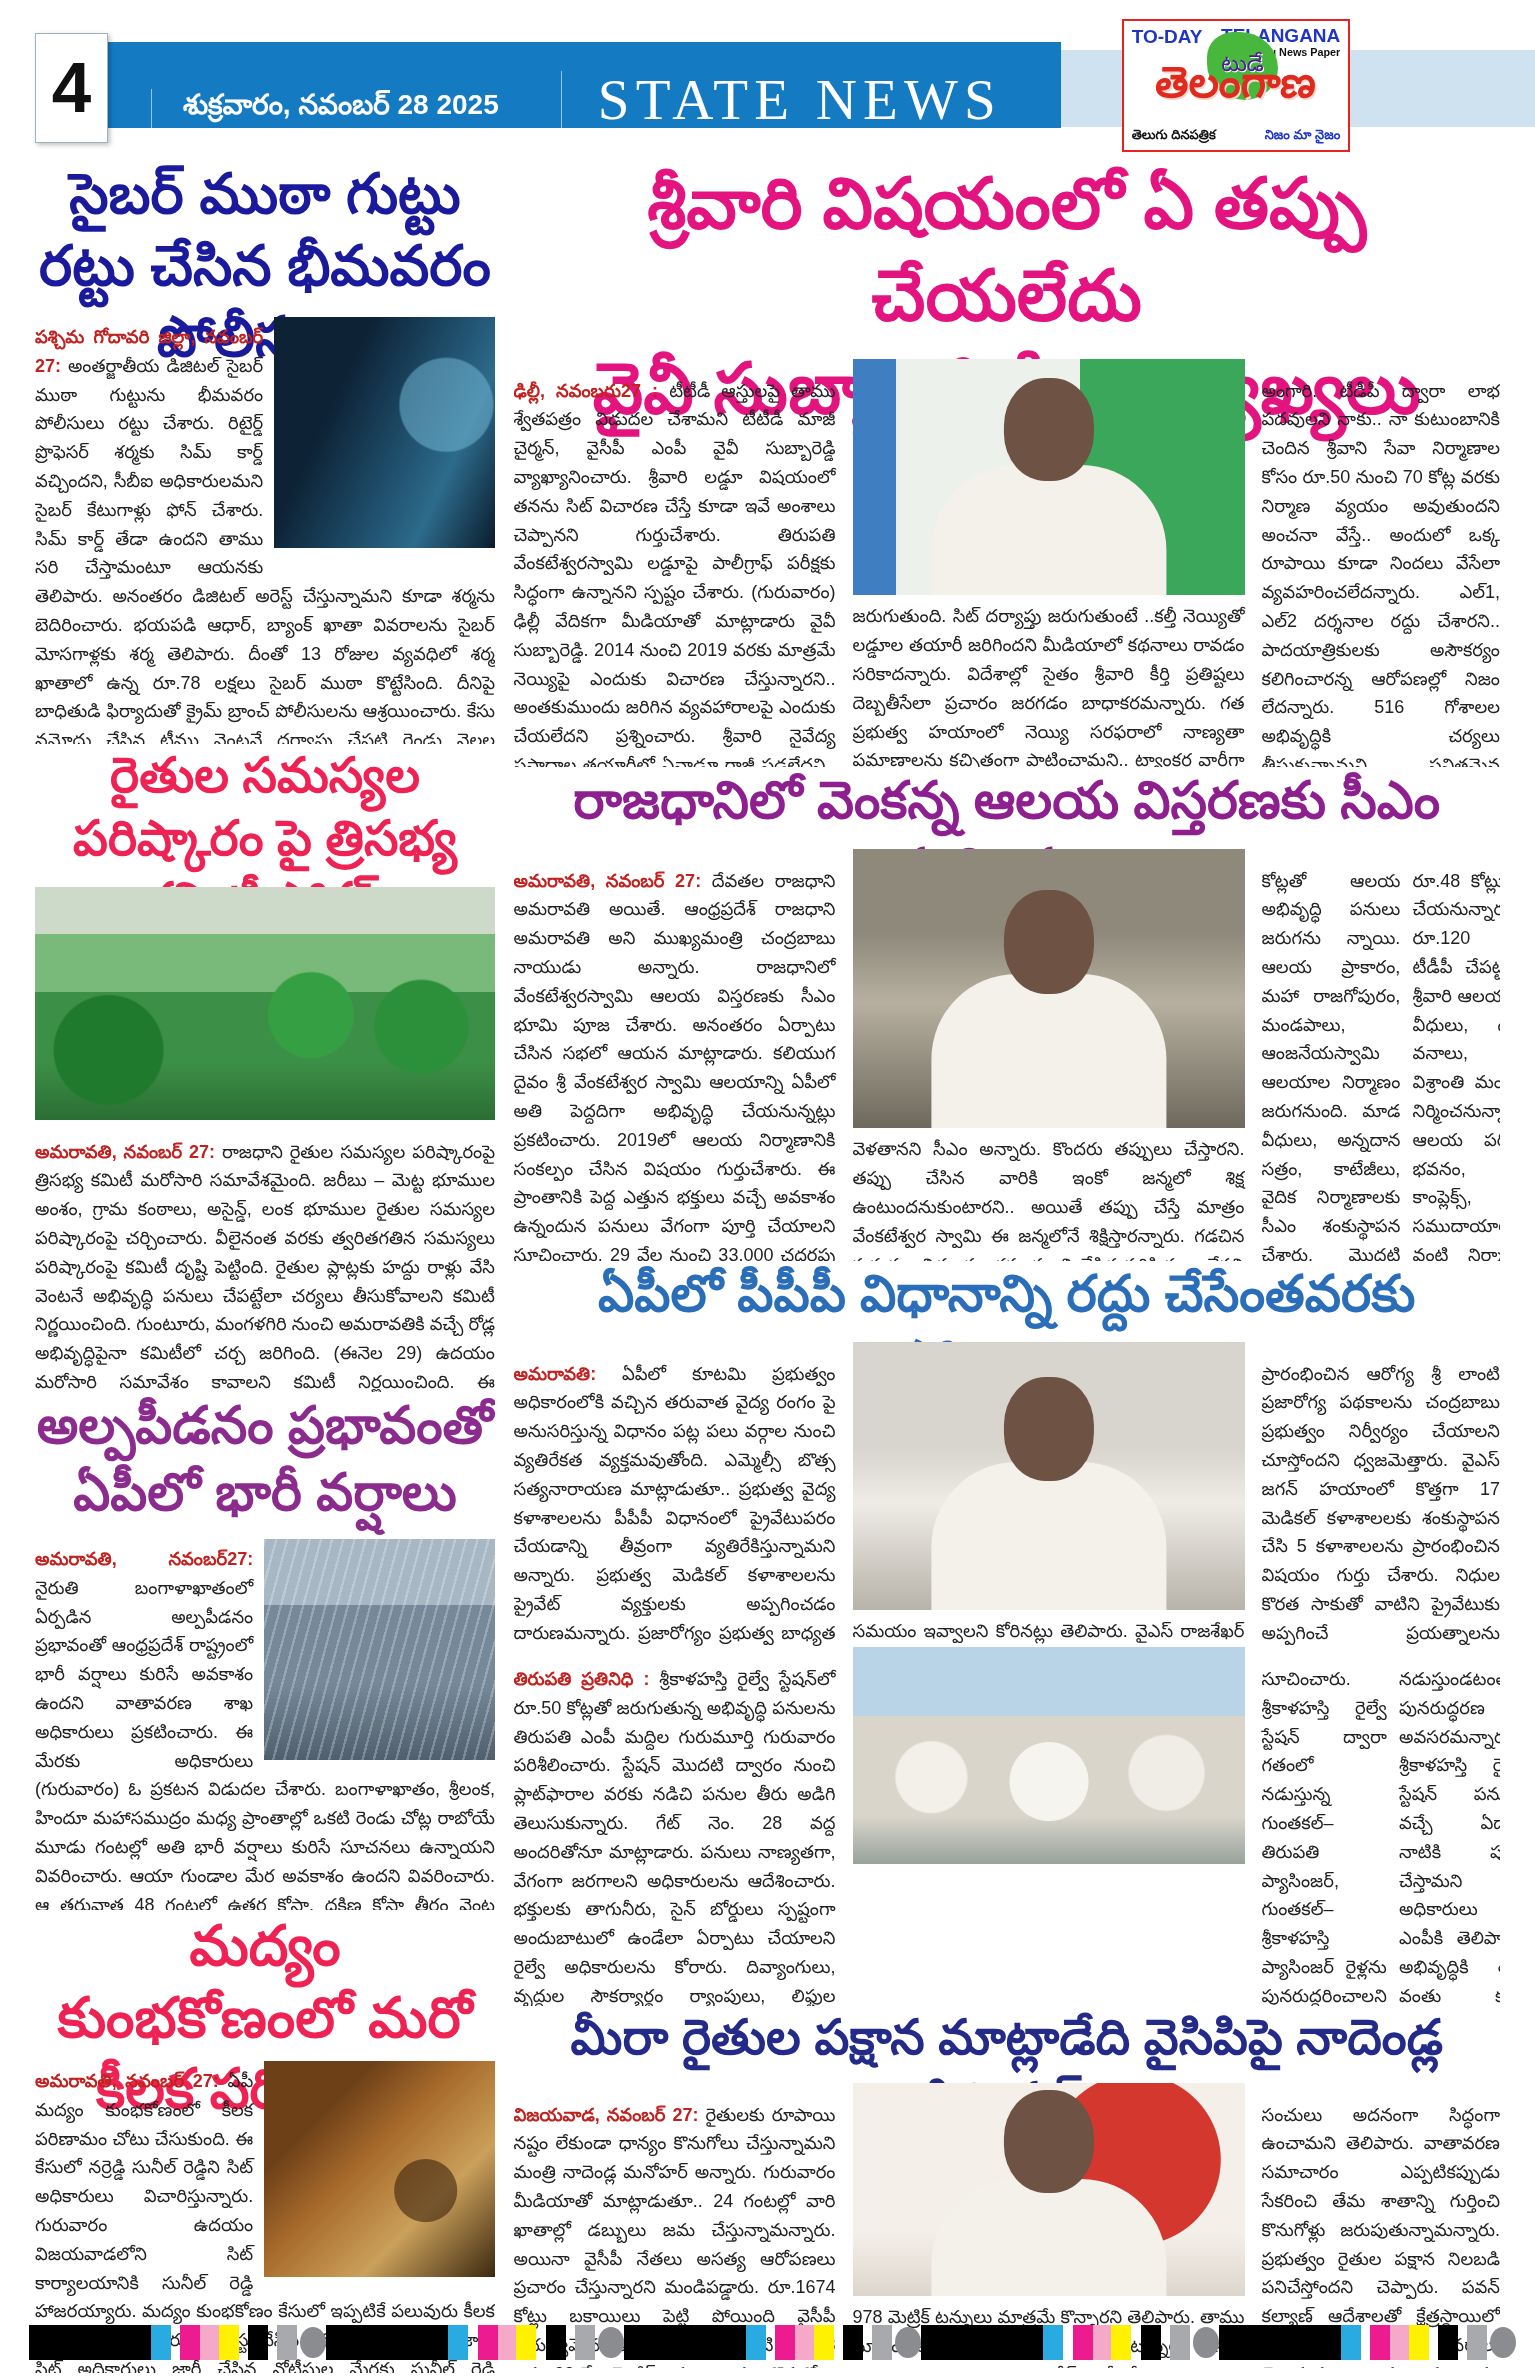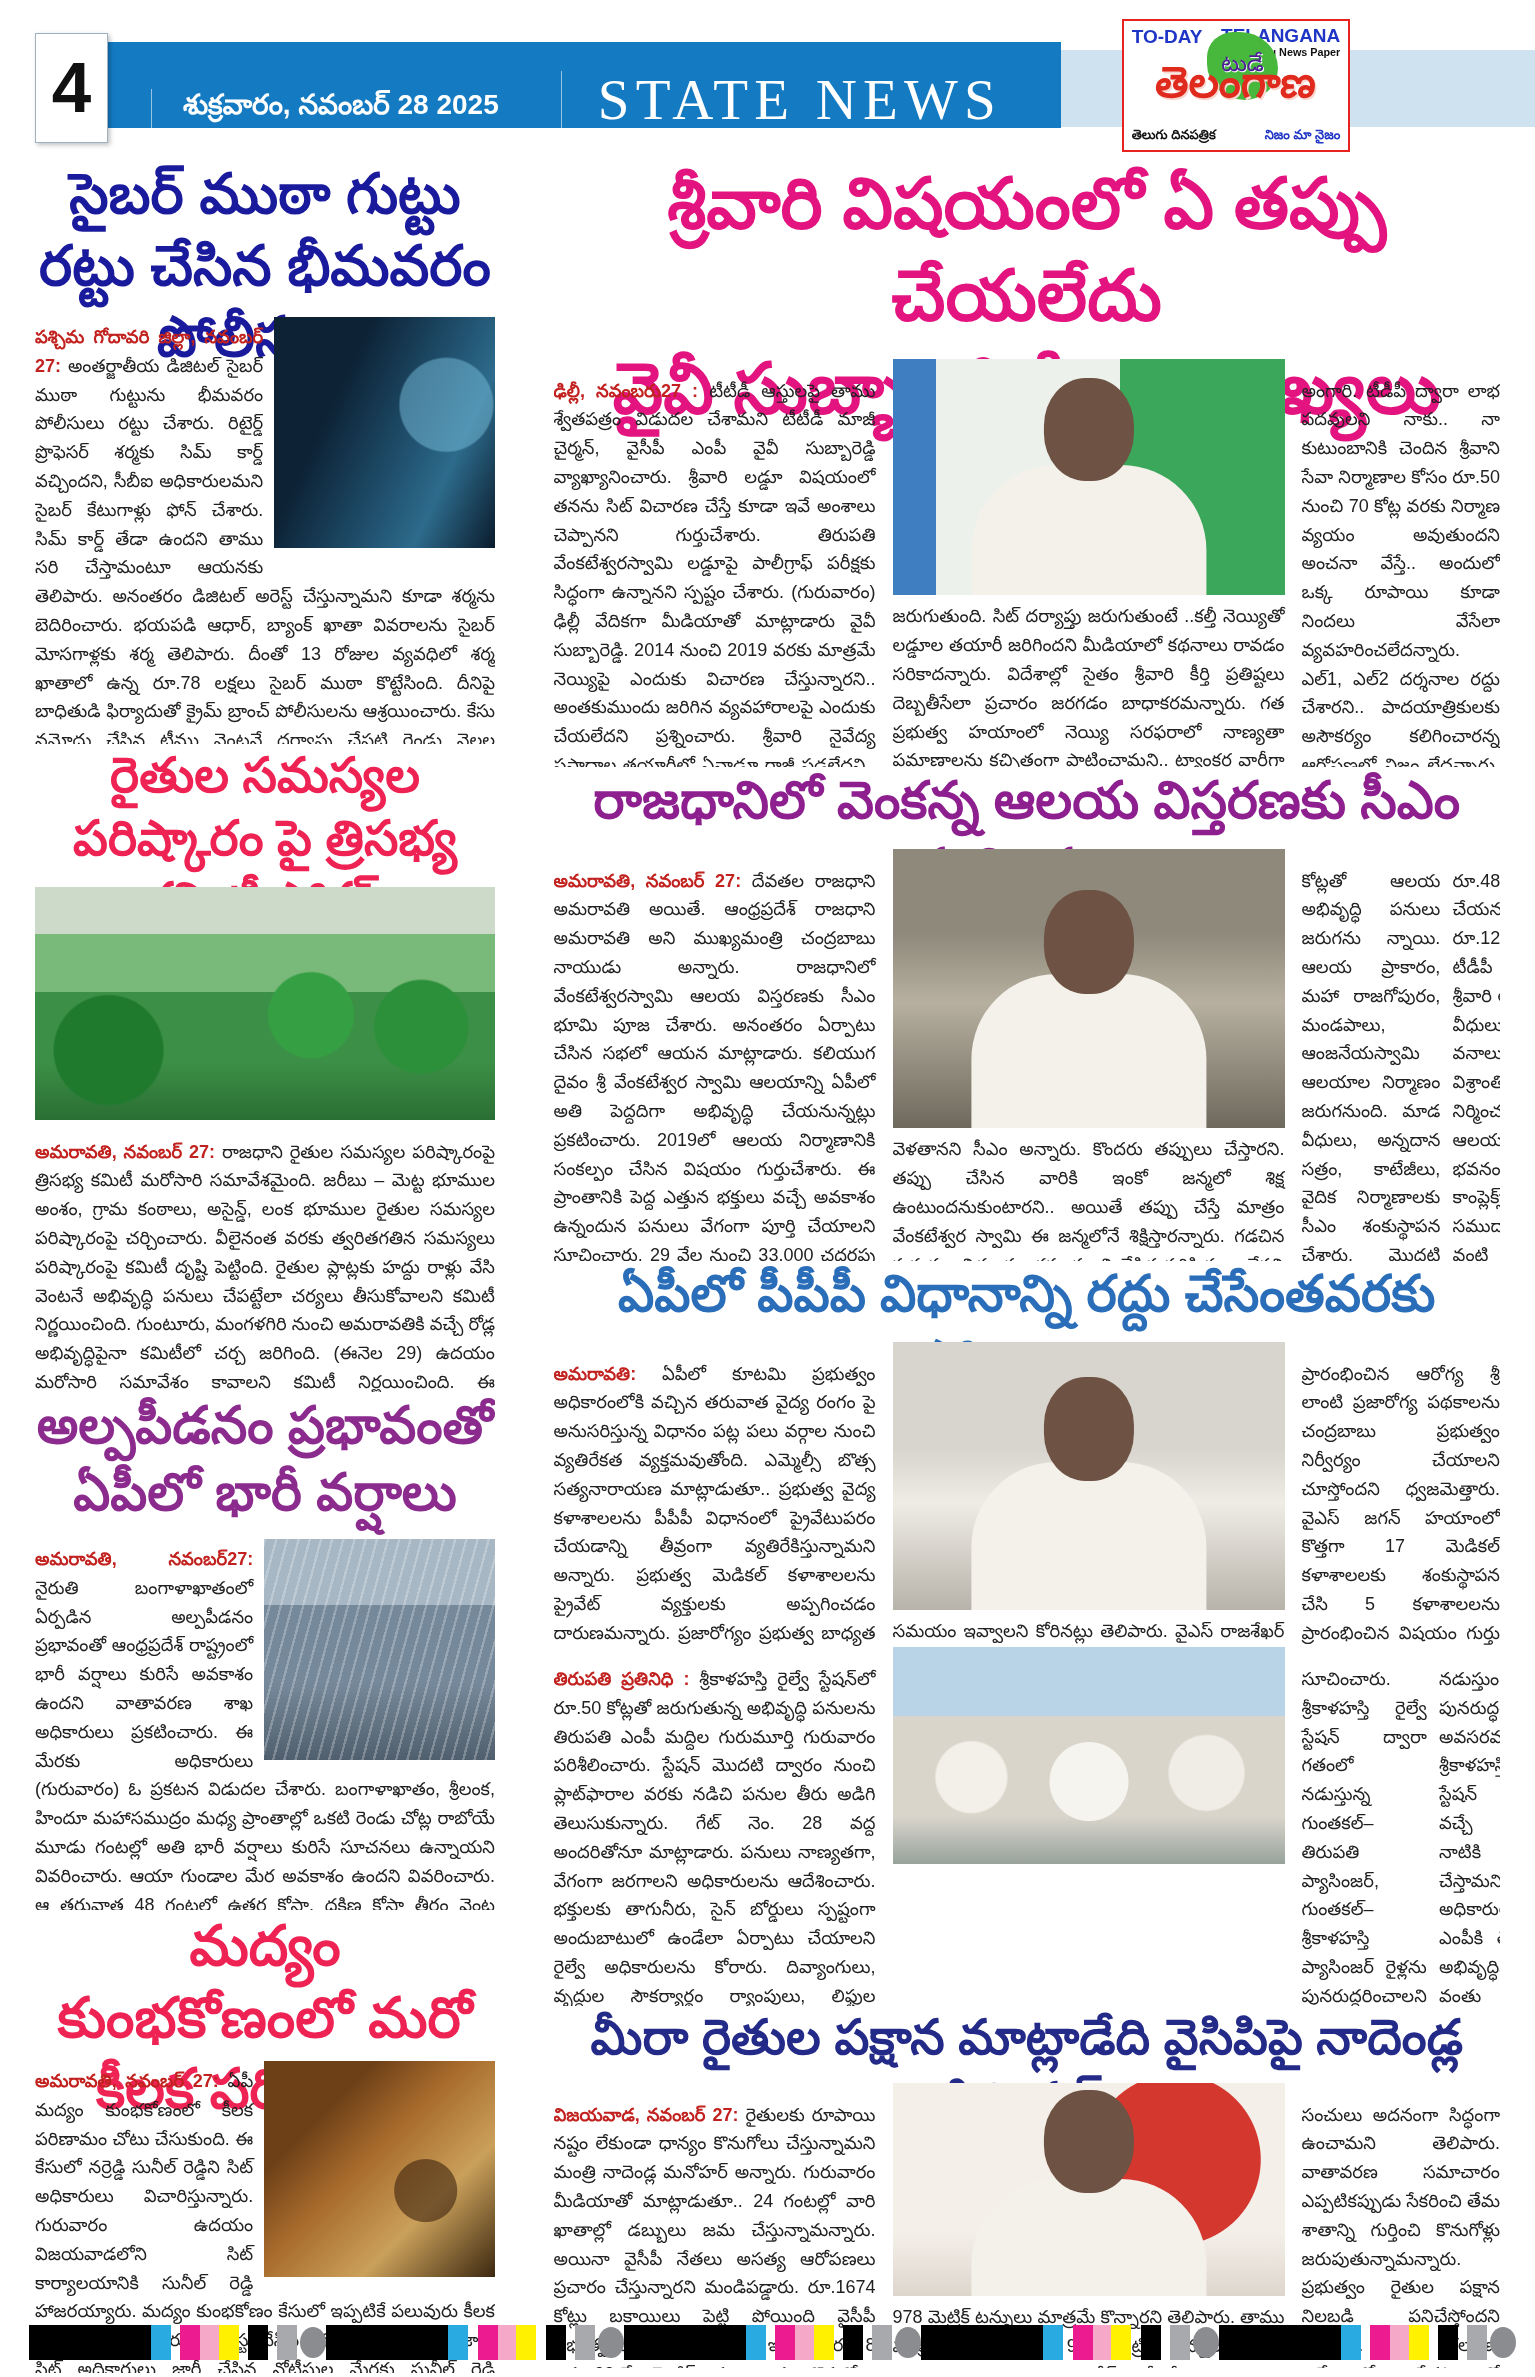--- a/index.html
+++ b/index.html
@@ -34,21 +34,21 @@
   .logo-script{position:absolute;top:40px;left:9.3px;right:9.3px;text-align:center;
                color:#e02a1e;font-weight:bold;font-size:43px;line-height:1;
                text-shadow:1.5px 1.5px 0 #f8d8d0;transform:skewX(-4deg);}
   .logo-row2{position:absolute;bottom:4.6px;left:7.7px;right:7.7px;display:flex;justify-content:space-between;gap:20px;}
   .logo-b-left{color:#111;font-weight:bold;font-size:13px;}
   .logo-b-right{color:#1f35c5;font-weight:bold;font-size:13px;}
 
   
   .content{position:absolute;top:158px;left:35px;right:35px;display:flex;gap:18.5px;}
   .col-left{width:460px;flex:none;}
-  .col-right{flex:1;min-width:0;margin-left:40px;}
+  .col-right{flex:1;min-width:0;}
 
   article{display:block;overflow:hidden;}
   .hl{font-weight:bold;text-align:center;line-height:1.28;margin:0 0 7.7px 0;}
   .body-txt{font-size:18px;line-height:1.6;text-align:justify;color:#212121;}
   .dateline{font-weight:bold;color:#c2221f;}
   .photo{overflow:hidden;position:relative;}
   .portrait::after{content:"";position:absolute;left:50%;bottom:0;width:60%;height:55%;
                    transform:translateX(-50%);background:#f3f1ea;border-radius:85px 85px 0 0;}
   .portrait::before{content:"";position:absolute;left:50%;bottom:48%;width:23%;aspect-ratio:1/1.15;
                     transform:translateX(-50%);background:#6e5243;border-radius:46%;z-index:2;}

